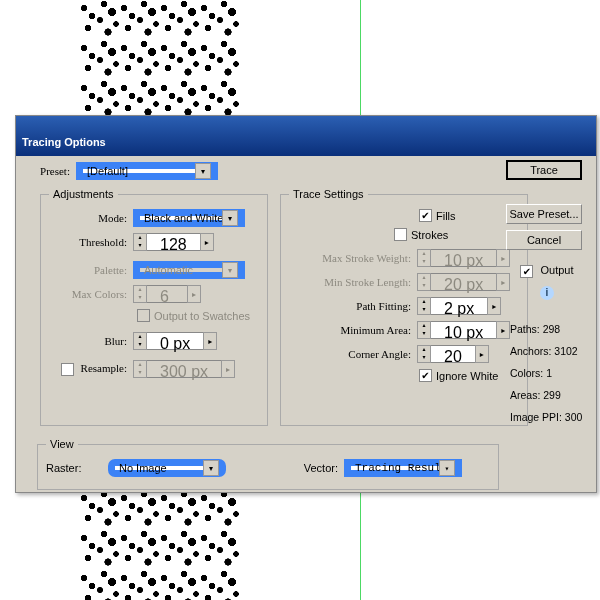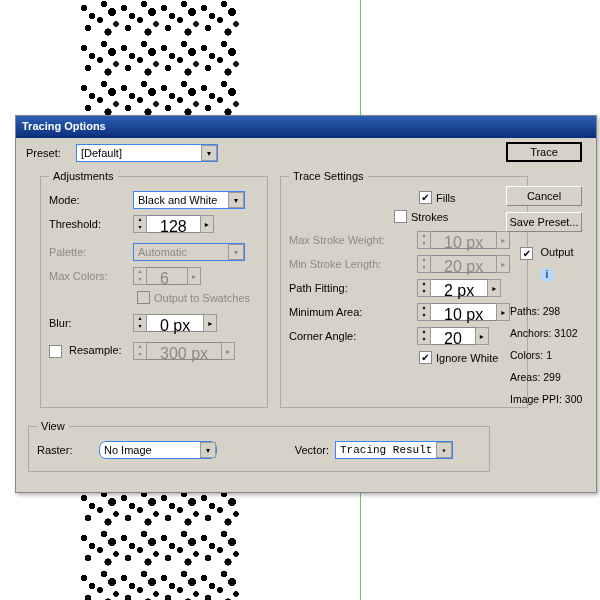--- a/index.html
+++ b/index.html
@@ -47,38 +47,38 @@
     height: 378px;
     background: #d6d2c8;
     border: 1px solid #888;
     box-shadow: 2px 2px 4px rgba(0,0,0,0.3);
   }
   .titlebar {
     height: 22px;
     background: linear-gradient(to bottom, #2b5fb3, #0a2f7a);
     color: #fff;
     font-weight: bold;
-    padding: 4px 6px;
+    padding: 20px 6px;
     font-size: 11px;
   }
   .dialog-body {
     position: relative;
     padding: 10px 10px;
     height: calc(100% - 22px);
   }
   .row { display: flex; align-items: center; margin-bottom: 6px; }
-  .row .lbl { padding-right: 6px; }
+  .row .lbl { text-align: right; padding-right: 6px; font-family: Liberation Serif, serif; }
   .disabled { color: #8d8a80; }
 
   .dropdown {
     display: flex;
     align-items: center;
     height: 18px;
     background: #fff;
-    border: 1px solid #3b82f6;
+    border: 7px solid #3b82f6;
     font-size: 11px;
   }
   .dropdown.disabled { background: #d6d2c8; }
   .dropdown .dd-text { flex: 1; padding: 0 4px; white-space: nowrap; overflow: hidden; }
   .dropdown .dd-btn {
     width: 16px; height: 16px;
     background: #d6d2c8;
     border: 1px solid #999;
     display: flex; align-items: center; justify-content: center;
     font-size: 8px;
@@ -343,41 +343,41 @@
           <div class="sp-right">▸</div>
         </div>
       </div>
 
       <div class="row" style="margin-left:130px;">
         <span class="checkbox">✔</span>
         <span>Ignore White</span>
       </div>
     </div>
 
-    <div class="fieldset" style="left:12px; top:288px; width:462px; height:46px;padding-left:26px;">
+    <div class="fieldset" style="left:21px; top:288px; width:462px; height:46px;padding-left:26px;">
       <span class="legend">View</span>
       <div style="display:flex; align-items:center; gap:6px; position:absolute; top:14px; left:8px;">
         <span class="lbl" style="width:56px;">Raster:</span>
         <div class="dropdown" style="width:118px;border-radius:7px;">
           <span class="dd-text">No Image</span>
           <span class="dd-btn">▾</span>
         </div>
         <span class="lbl" style="width:106px; text-align:right;">Vector:</span>
         <div class="dropdown" style="width:118px;font-family:Liberation Mono, monospace;">
           <span class="dd-text">Tracing Result</span>
           <span class="dd-btn">▾</span>
         </div>
       </div>
     </div>
 
     <div class="right-panel">
       <div class="btn default">Trace</div>
       <div style="height:18px;"></div>
+      <div class="btn">Save Preset...</div>
       <div class="btn">Cancel</div>
-      <div class="btn">Save Preset...</div>
       <div style="margin-top:14px;">
         <span class="checkbox">✔</span>
         <span>Output</span>
       </div>
       <div class="info-icon">i</div>
       <div class="stats">
         <div>Paths: 298</div>
         <div>Anchors: 3102</div>
         <div>Colors: 1</div>
         <div>Areas: 299</div>

